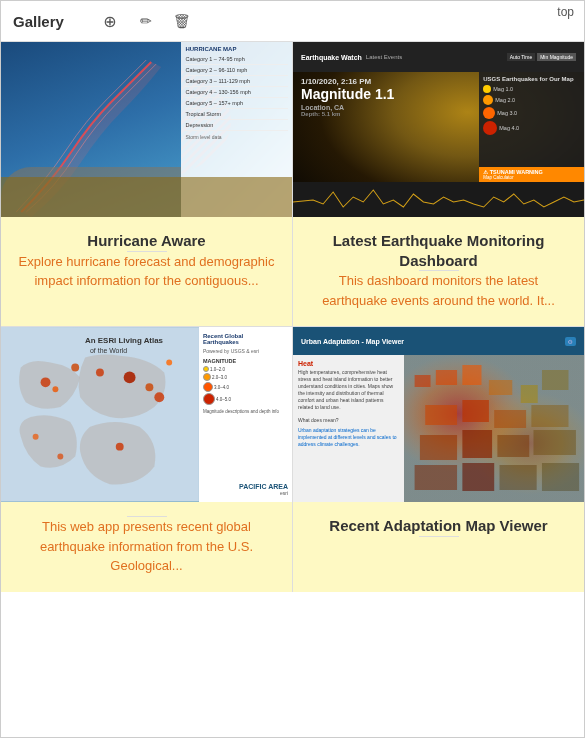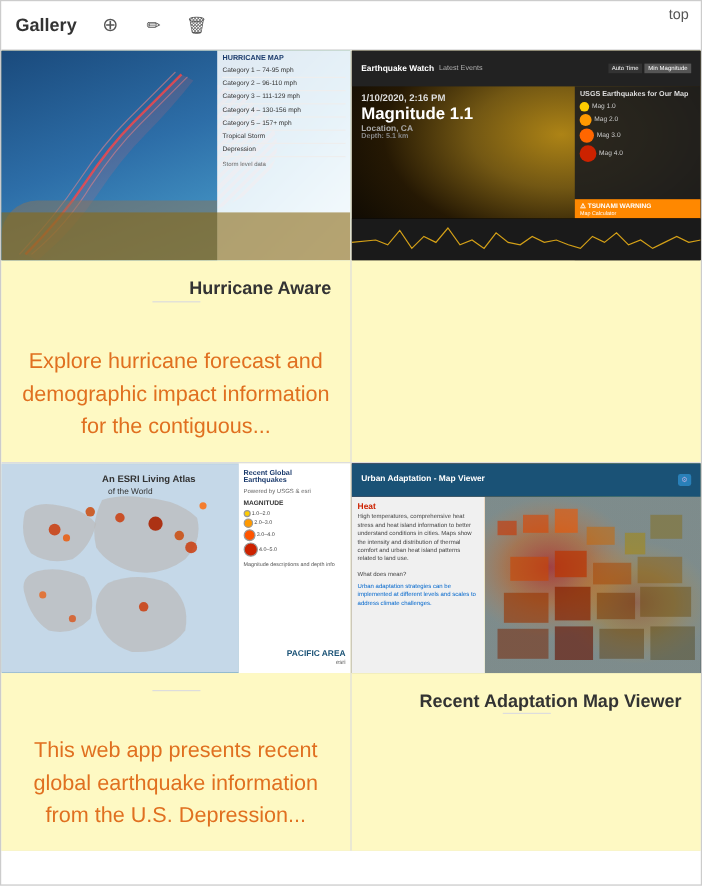--- a/index.html
+++ b/index.html
@@ -22,21 +22,21 @@
       display: flex;
       align-items: center;
       padding: 8px 12px;
       border-bottom: 1px solid #ddd;
       gap: 12px;
     }
     .toolbar-title {
       font-size: 15px;
       font-weight: bold;
       color: #333;
-      margin-right: 4px;
+      margin-right: 22px;
     }
     .toolbar-icon {
       cursor: pointer;
       color: #555;
       font-size: 16px;
       display: flex;
       align-items: center;
       justify-content: center;
       width: 24px;
       height: 24px;
@@ -178,35 +178,33 @@
       font-size: 7px;
       color: #fff;
       z-index: 2;
     }
     .item-content {
       padding: 14px 16px 16px;
       flex: 1;
       display: flex;
       flex-direction: column;
       gap: 0;
-      align-items: flex-end;
     }
     .item-title {
       font-size: 15px;
       font-weight: bold;
       color: #333;
       text-align: center;
       line-height: 1.3;
     }
     .item-description {
-      font-size: 18px;
+      font-size: 13px;
       color: #e07020;
       text-align: center;
       line-height: 1.5;
-      margin-top: 36px;
     }
     .divider-line {
       width: 40px;
       height: 1px;
       background: #ddd;
       margin: 0 auto;
     }
     
     .hurricane-details {
       position: absolute;
@@ -316,20 +314,25 @@
           <div style="font-size:4.5px;color:#fff;">Map Calculator</div>
         </div>
 
         <div class="thumb-earthquake-bottom">
           <svg width="100%" height="35" viewBox="0 0 290 35" preserveAspectRatio="none">
             <rect width="290" height="35" fill="#1a1a1a"></rect>
             <polyline points="0,20 20,18 30,22 40,10 50,25 60,15 70,20 80,8 90,22 100,18 110,25 120,12 130,20 140,22 150,15 160,20 170,18 180,22 190,25 200,15 210,20 220,12 230,22 240,18 250,25 260,20 270,15 280,20 290,18" stroke="#d4a017" stroke-width="1" fill="none"></polyline>
           </svg>
         </div>
       </div>
+    </div>
+    <div class="item-content">
+      <div class="item-title">Latest Earthquake Monitoring Dashboard</div>
+      <div class="divider-line"></div>
+      <div class="item-description">This dashboard monitors the latest earthquake events around the world. It...</div>
     </div>
   </div>
 
   <div class="gallery-item">
     <div class="item-thumbnail">
       <div class="thumb-global-eq" style="width:100%;height:100%;position:relative;">
         <div class="thumb-global-eq-map">
 
           <svg width="100%" height="100%" viewBox="0 0 200 175" style="position:absolute;top:0;left:0;">
             <rect width="200" height="175" fill="#c5d8e8"></rect>
@@ -377,21 +380,21 @@
           <div style="margin-top:4px;font-size:4.5px;color:#555;">Magnitude descriptions and depth info</div>
           <div style="position:absolute;bottom:6px;right:4px;">
             <div style="font-size:7px;font-weight:bold;color:#1a5276;">PACIFIC AREA</div>
             <div style="font-size:5px;color:#555;text-align:right;">esri</div>
           </div>
         </div>
       </div>
     </div>
     <div class="item-content">
       <div class="divider-line"></div>
-      <div class="item-description">This web app presents recent global earthquake information from the U.S. Depression...</div>
+      <div class="item-description">This web app presents recent global earthquake information from the U.S. Geological...</div>
     </div>
   </div>
 
   <div class="gallery-item">
     <div class="item-thumbnail">
       <div class="thumb-urban" style="width:100%;height:100%;position:relative;">
         <div class="thumb-urban-header">
           <span style="font-size:7px;font-weight:bold;color:#fff;">Urban Adaptation - Map Viewer</span>
           <span style="flex:1;"></span>
           <span style="font-size:6px;color:#aad;background:#2980b9;padding:1px 3px;border-radius:2px;">⚙</span>

